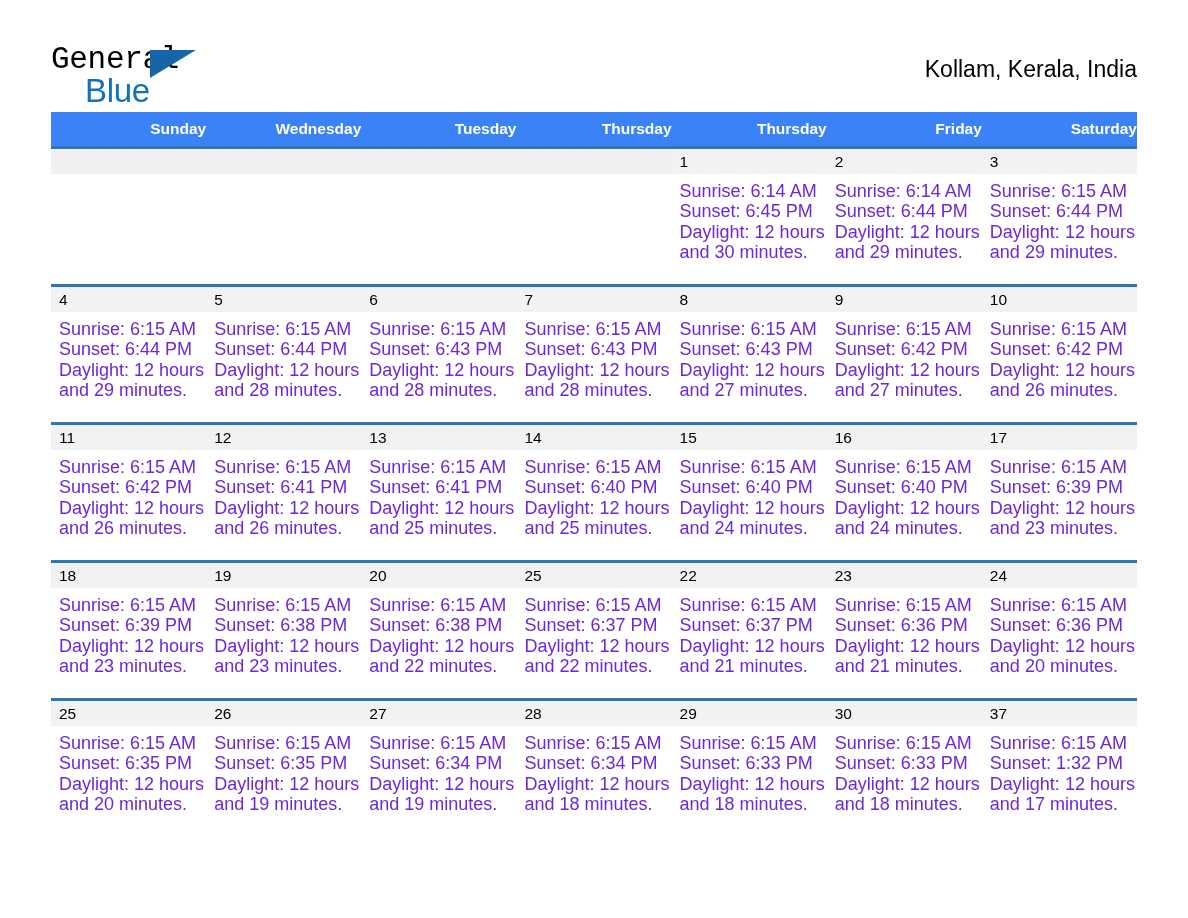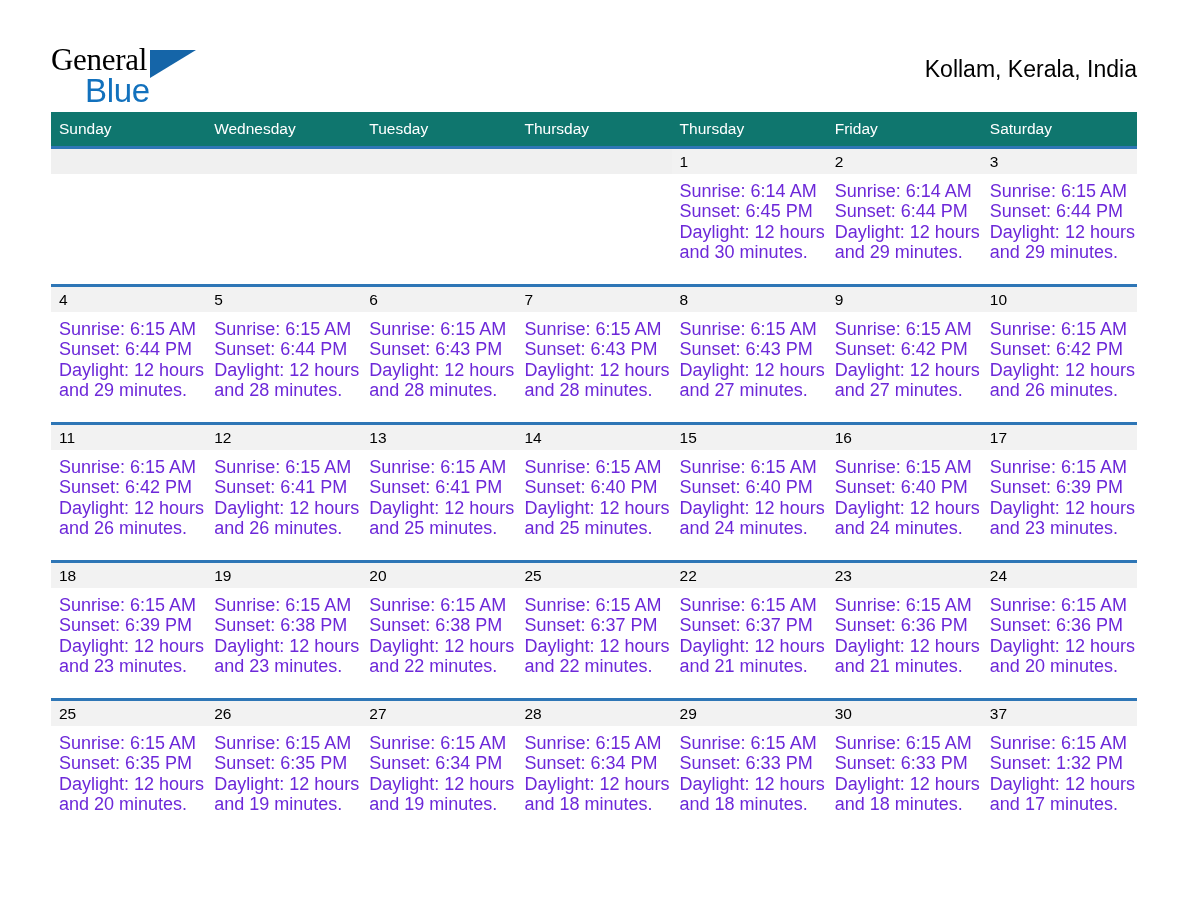--- a/index.html
+++ b/index.html
@@ -39,21 +39,21 @@
     flex: 0 0 auto;
   }
   .brand-general {
     position: absolute;
     left: 0;
     top: 0;
     font-size: 31px;
     line-height: 36px;
     letter-spacing: -0.3px;
     color: #000000;
-    font-family: Liberation Serif, serif;
+    font-family: Liberation Mono, monospace;
   }
   .brand-tri {
     position: absolute;
     left: 99px;
     top: 8px;
     width: 0;
     height: 0;
     border-left: 46px solid #1565a8;
     border-bottom: 28px solid transparent;
   }
@@ -88,26 +88,26 @@
     white-space: nowrap;
   }
 
   
   .calendar {
     width: 1086px;
     border-collapse: collapse;
     table-layout: fixed;
   }
   .weekday-row th {
-    background: #0f766e;
+    background: #3b82f6;
     color: #ffffff;
-    font-weight: normal;
+    font-weight: bold;
     font-size: 15.5px;
     line-height: 19px;
-    text-align: left;
+    text-align: right;
     padding: 7px 0 8px 8px;
     border: 0;
   }
   .week {
     border-top: 3px solid #2e76b6;
   }
   .daycell {
     vertical-align: top;
     padding: 0;
     width: 155.1px;

